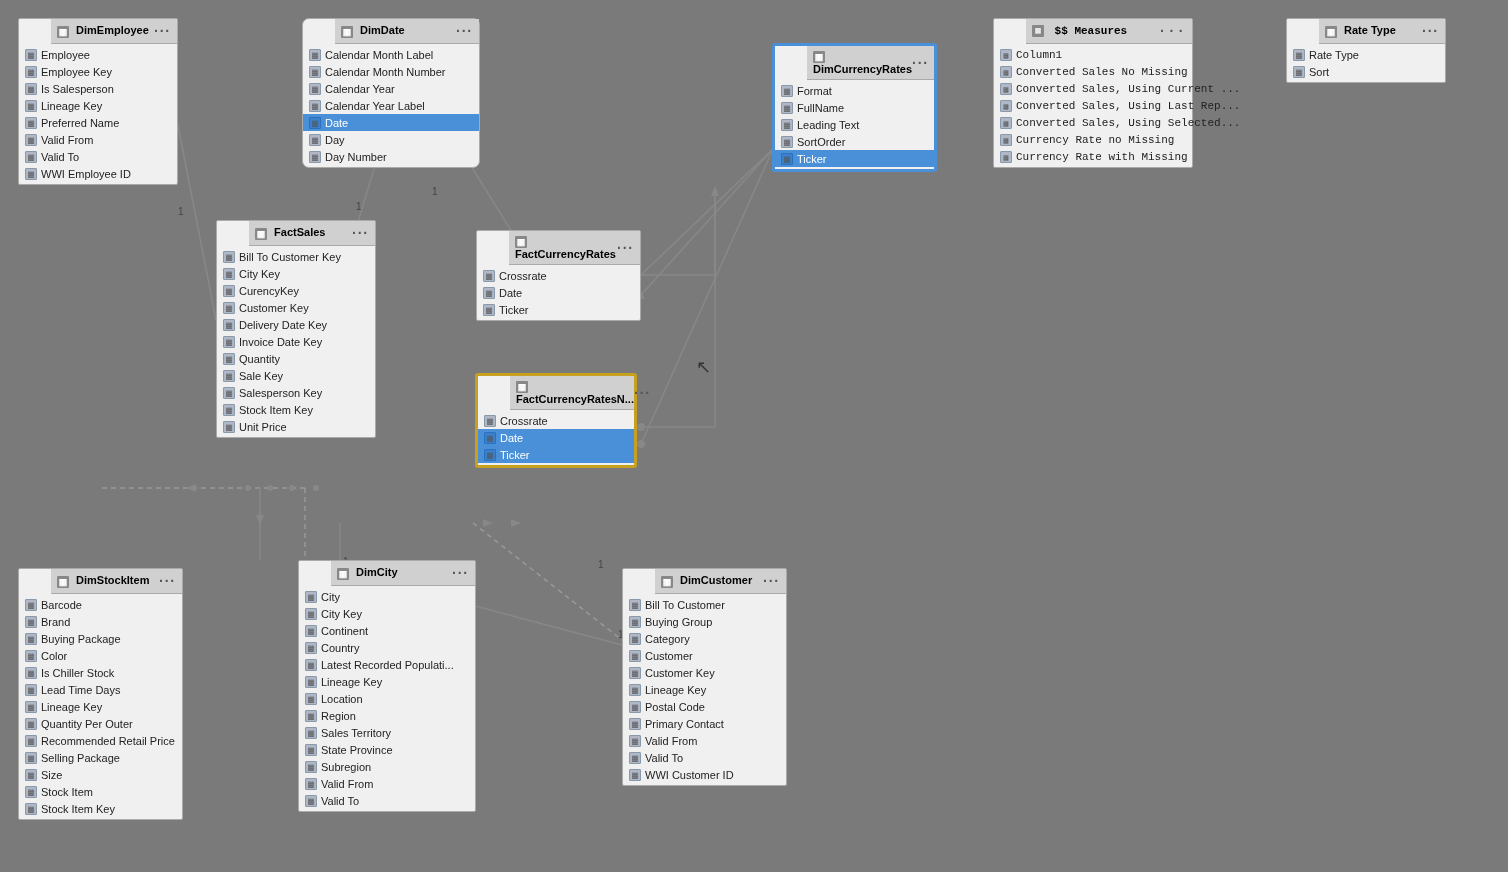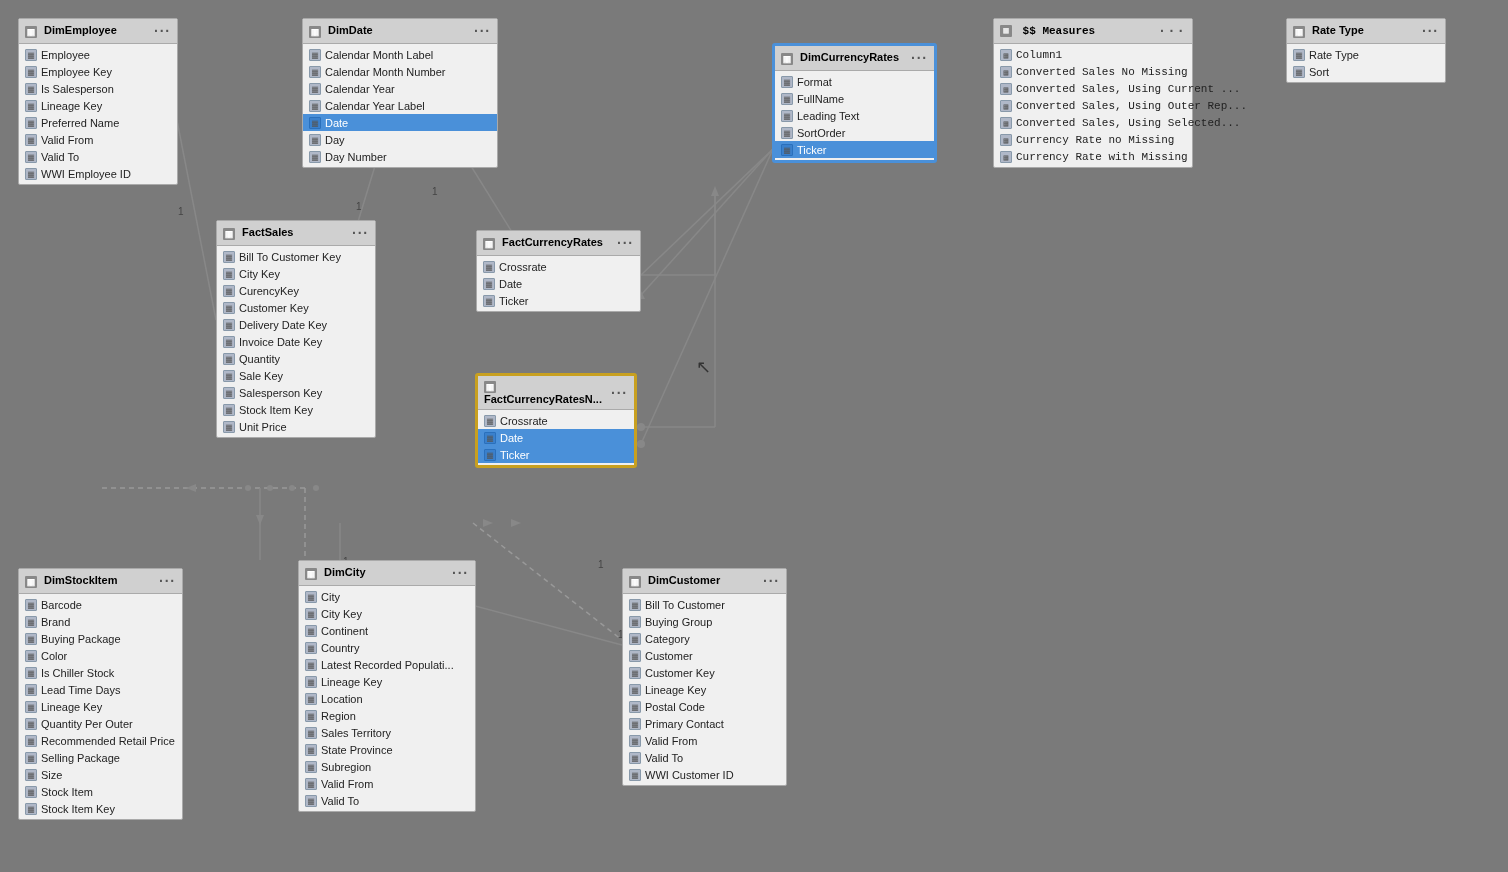--- a/index.html
+++ b/index.html
@@ -42,20 +42,21 @@
     .table-header {
       background: #d0d0d0;
       padding: 4px 6px;
       display: flex;
       align-items: center;
       justify-content: space-between;
       border-bottom: 1px solid #aaa;
       font-weight: 600;
       font-size: 11px;
       cursor: move;
+      margin-left: 32px;
     }
 
     .table-header-icon {
       display: inline-block;
       width: 12px;
       height: 12px;
       margin-right: 4px;
       background: #888;
       border-radius: 1px;
       vertical-align: middle;
@@ -238,21 +239,21 @@
           <span class="field-icon">▦</span>
           <span class="field-name">Valid To</span>
         </div>
       <div class="field-row">
           <span class="field-icon">▦</span>
           <span class="field-name">WWI Employee ID</span>
         </div>
     </div>
   </div>
 
-  <div class="table-card" style="left:302px; top:18px; width:196px;">
+  <div class="table-card" style="left:302px; top:18px; width:178px;border-radius:7px;">
     <div class="table-header">
       <span>
         <span class="table-header-icon">▦</span>
         <span>DimDate</span>
       </span>
       <span class="table-header-dots">···</span>
     </div>
     <div class="table-body">
       <div class="field-row">
           <span class="field-icon">▦</span>
@@ -333,21 +334,21 @@
       <div class="field-row">
           <span class="field-icon">▦</span>
           <span class="field-name">Converted Sales No Missing</span>
         </div>
       <div class="field-row">
           <span class="field-icon">▦</span>
           <span class="field-name">Converted Sales, Using Current ...</span>
         </div>
       <div class="field-row">
           <span class="field-icon">▦</span>
-          <span class="field-name">Converted Sales, Using Outer Rep...</span>
+          <span class="field-name">Converted Sales, Using Last Rep...</span>
         </div>
       <div class="field-row">
           <span class="field-icon">▦</span>
           <span class="field-name">Converted Sales, Using Selected...</span>
         </div>
       <div class="field-row">
           <span class="field-icon">▦</span>
           <span class="field-name">Currency Rate no Missing</span>
         </div>
       <div class="field-row">

